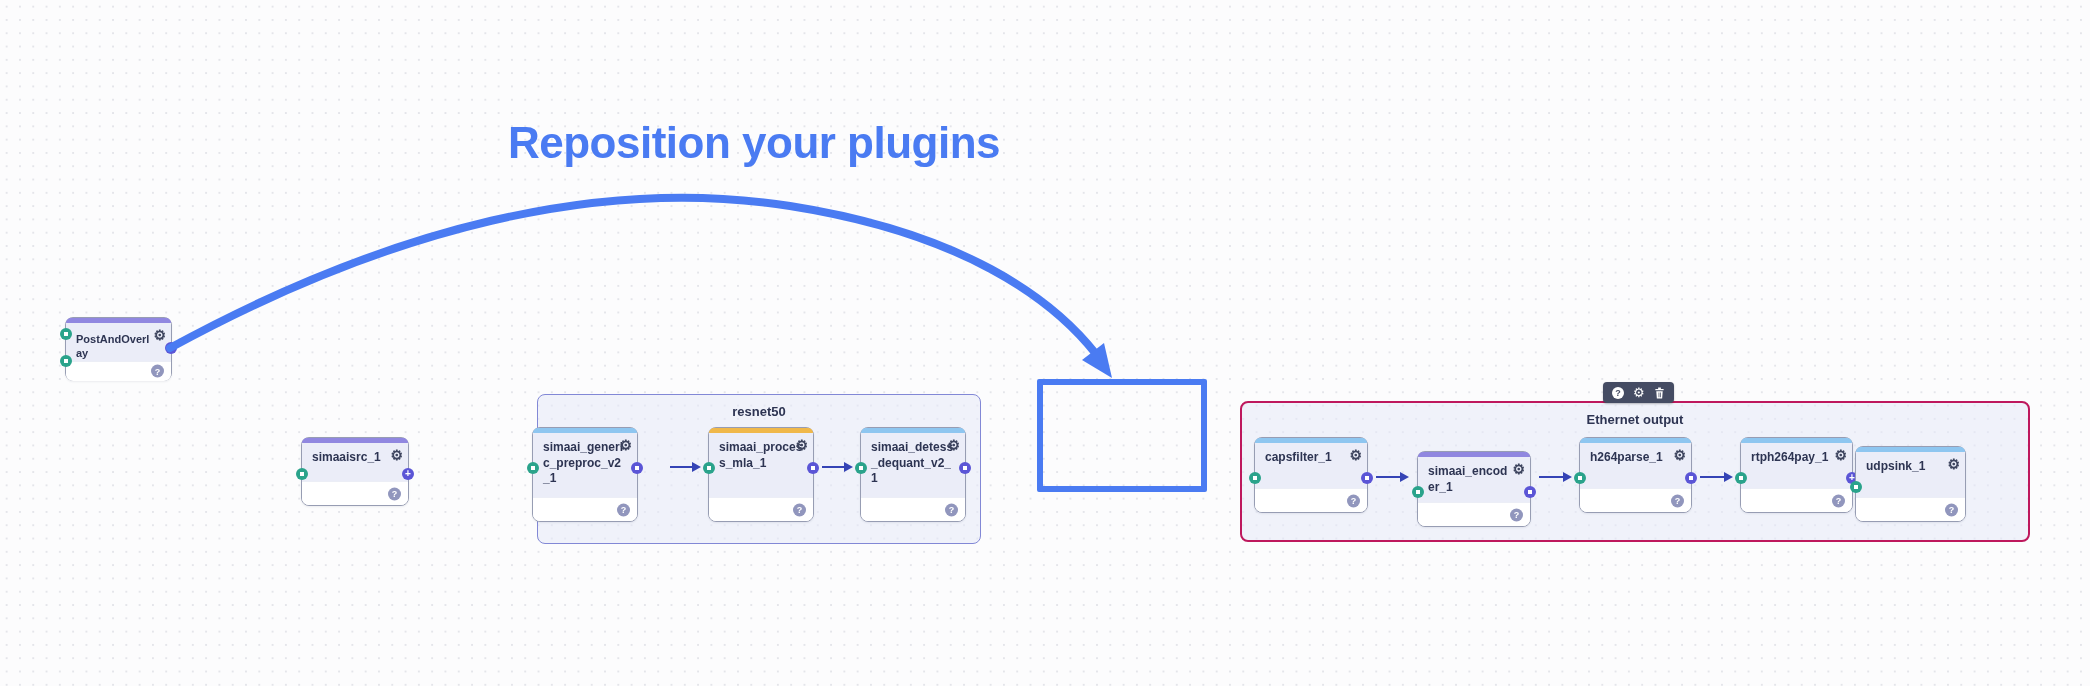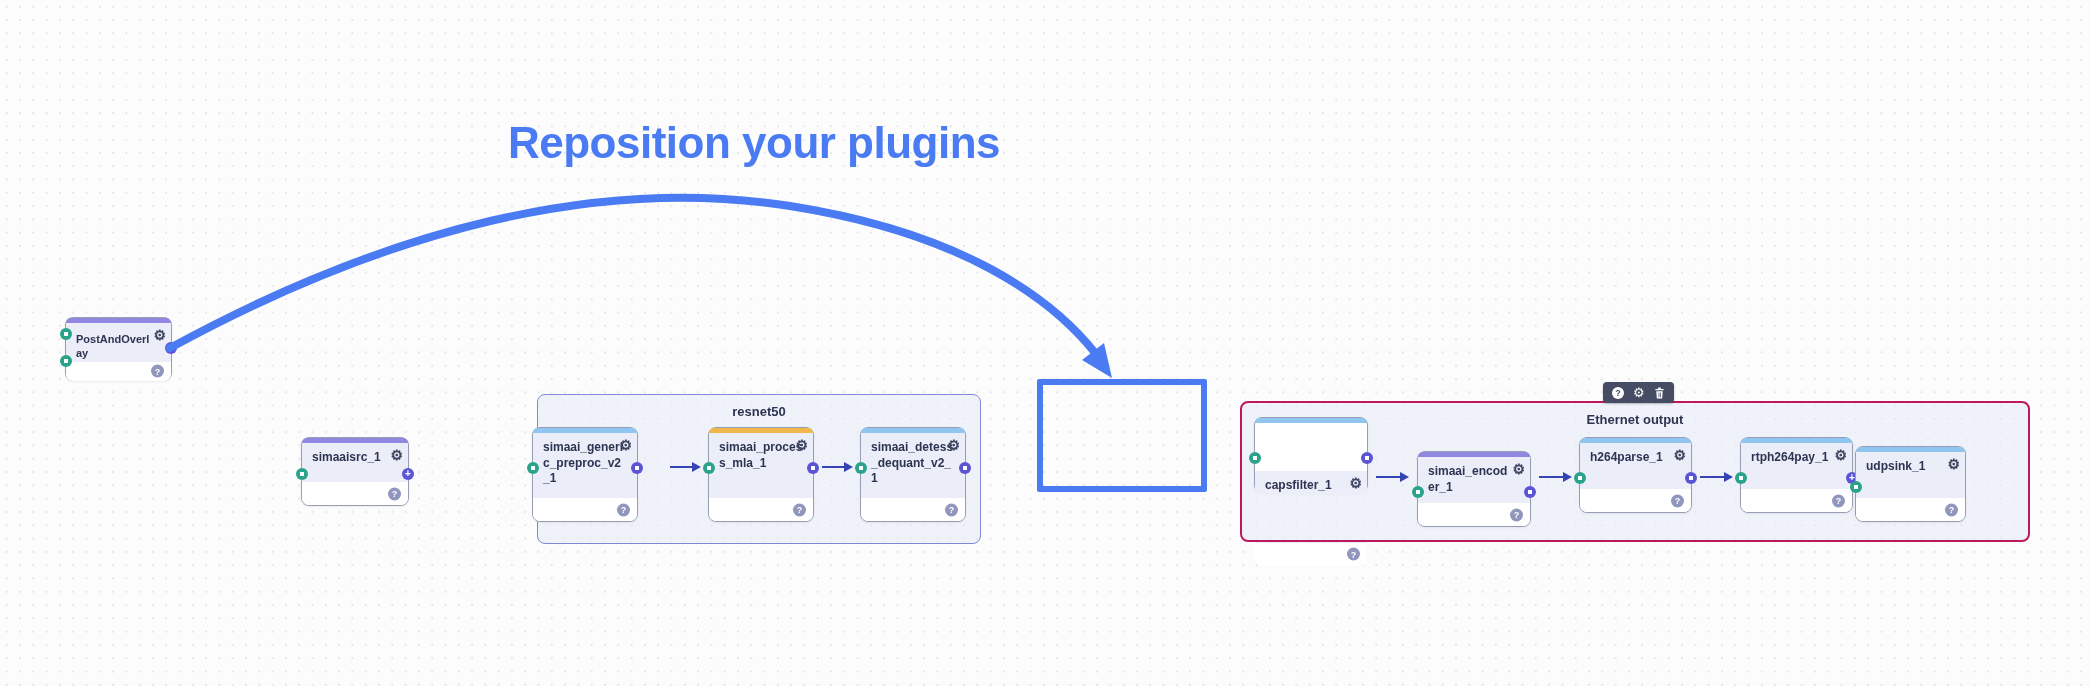--- a/index.html
+++ b/index.html
@@ -171,21 +171,21 @@
     <span>simaai_detess_dequant_v2_1</span>
     <span class="gear">⚙</span>
   </div>
   <div class="foot">
     <span class="help-badge">?</span>
   </div>
   <span class="port green pl" style="top:34px;"></span>
   <span class="port purple pr" style="top:34px;"></span>
 </div>
 
-<div class="node" style="left:1254px;top:417px;width:112px;height:74px;gap:48px;">
+<div class="node" style="left:1254px;top:437px;width:112px;height:74px;">
   <div class="topbar c-blue"></div>
   <div class="head">
     <span>capsfilter_1</span>
     <span class="gear">⚙</span>
   </div>
   <div class="foot">
     <span class="help-badge">?</span>
   </div>
   <span class="port green pl" style="top:34px;"></span>
   <span class="port purple pr" style="top:34px;"></span>

